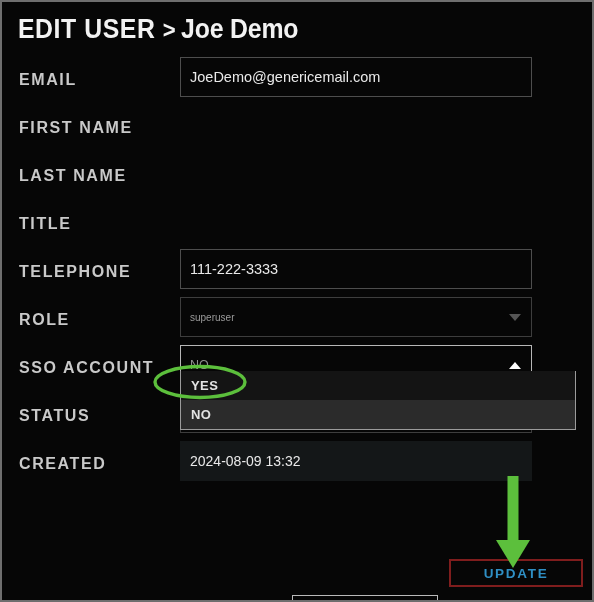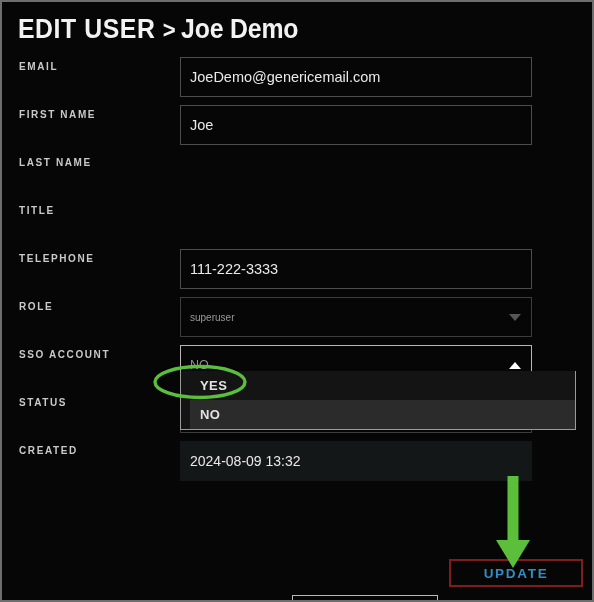--- a/index.html
+++ b/index.html
@@ -51,22 +51,22 @@
     top: 55px;
     width: 594px;
   }
   .row {
     position: relative;
     height: 48px;
   }
   .field-label {
     position: absolute;
     left: 17px;
-    top: 4px;
-    font-size: 10px;
+    top: 14px;
+    font-size: 16px;
     font-weight: bold;
     color: #c9c9c9;
     letter-spacing: 1.6px;
     text-transform: uppercase;
     white-space: nowrap;
   }
   .field-ctl {
     position: absolute;
     left: 178px;
     top: 0;
@@ -149,21 +149,20 @@
   .option-item {
     height: 29px;
     display: flex;
     align-items: center;
     padding: 0 10px;
     font-size: 13px;
     font-weight: bold;
     letter-spacing: 0.4px;
     color: #e2e2e2;
     cursor: pointer;
-    margin-left: 9px;
   }
   .option-item.opt-yes { background: #141414; }
   .option-item.opt-no  { background: #2b2b2b; }
 
   
   .anno-ellipse {
     position: absolute;
     z-index: 40;
     pointer-events: none;
   }
@@ -223,23 +222,20 @@
 
     <div class="row">
       <div class="field-label">EMAIL</div>
       <div class="field-ctl">
         <input class="text-input" type="text" value="JoeDemo@genericemail.com" style="">
       </div>
     </div>
 
     <div class="row">
       <div class="field-label">FIRST NAME</div>
-      <div class="field-ctl">
-        <input class="text-input" type="text" value="Joe" style="">
-      </div>
     </div>
 
     <div class="row">
       <div class="field-label">LAST NAME</div>
     </div>
 
     <div class="row">
       <div class="field-label">TITLE</div>
     </div>
 

